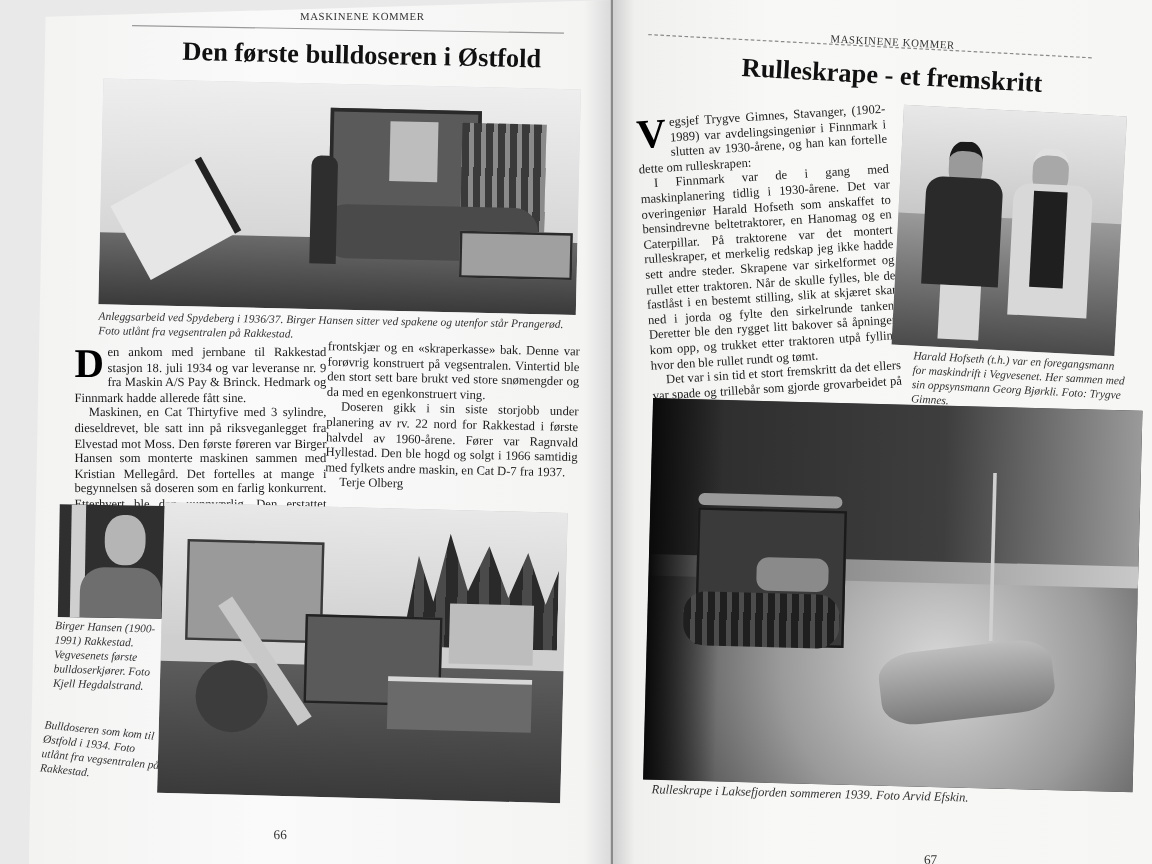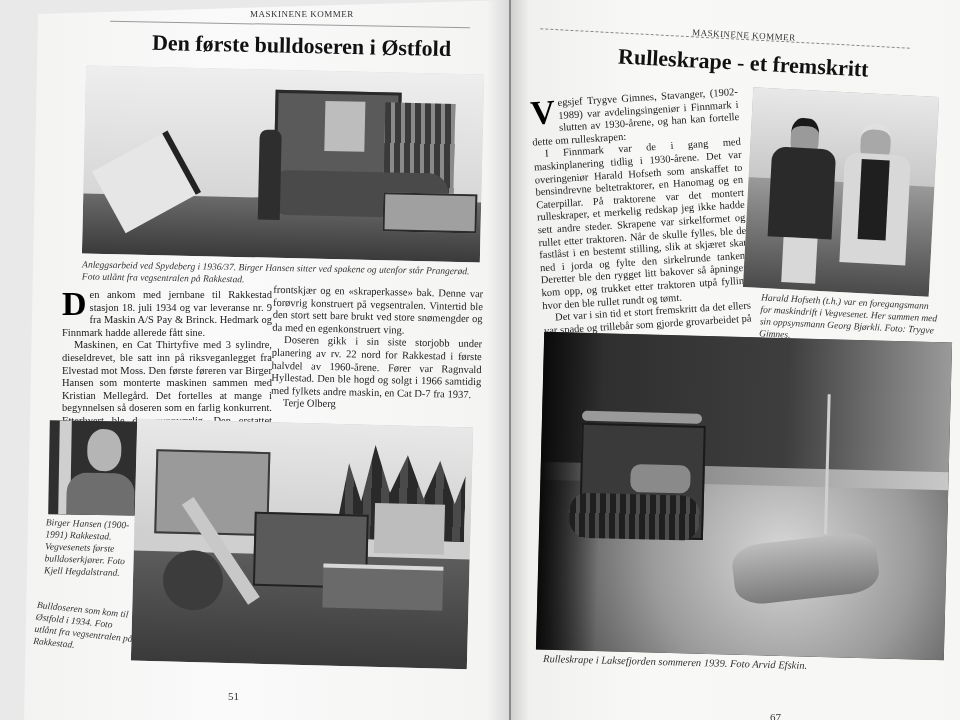--- a/index.html
+++ b/index.html
@@ -114,21 +114,21 @@
   <div class="shape" style="left:20px; top:30px; width:110px; height:80px; background:#9a9a9a; border:2px solid #3a3a3a;"></div>
   <div class="shape" style="left:240px; top:78px; width:70px; height:50px; background:#bdbdbd;"></div>
   <div class="ground" style="height:110px; background:linear-gradient(#5c5c5c,#3a3a3a);"></div>
   <div class="shape" style="left:120px; top:90px; width:110px; height:70px; background:#5a5a5a; border:2px solid #222;"></div>
   <div class="shape" style="left:80px; top:70px; width:14px; height:120px; background:#c8c8c8; transform:rotate(-35deg);"></div>
   <div class="shape" style="left:190px; top:140px; width:120px; height:40px; background:#6a6a6a; border-top:4px solid #d8d8d8;"></div>
   <div class="shape" style="left:30px; top:130px; width:60px; height:60px; background:#3c3c3c; border-radius:50%;"></div>
 </div>
 <div class="caption" style="left:35px; top:604px; width:100px; transform:rotate(6deg);">Bulldoseren som kom til Østfold i 1934. Foto utlånt fra vegsentralen på Rakkestad.</div>
 
-<div class="page-num" style="left:228px; top:690px;">51</div>
+<div class="page-num" style="left:228px; top:690px;">66</div>
 
 <div class="running-head" style="left:692px; top:30px; transform:rotate(3deg);">MASKINENE KOMMER</div>
 <div class="rule" style="left:540px; top:38px; width:370px; border-top:1px dashed #8a8a8a; transform:rotate(3deg);"></div>
 
 <div class="title" style="left:618px; top:50px; font-size:22px; transform:rotate(3deg);">Rulleskrape - et fremskritt</div>
 
 <div class="body-text" style="left:538px; top:92px; width:208px; transform:rotate(-3.5deg);">
   <p class="first"><span class="dropcap">V</span><span>egsjef Trygve Gimnes, Stavanger, (1902-1989) var avdelingsingeniør i Finnmark i slutten av 1930-årene, og han kan fortelle dette om rulleskrapen:</span></p>
   <p>I Finnmark var de i gang med maskinplanering tidlig i 1930-årene. Det var overingeniør Harald Hofseth som anskaffet to bensindrevne beltetraktorer, en Hanomag og en Caterpillar. På traktorene var det montert rulleskraper, et merkelig redskap jeg ikke hadde sett andre steder. Skrapene var sirkelformet og rullet etter traktoren. Når de skulle fylles, ble de fastlåst i en bestemt stilling, slik at skjæret skar ned i jorda og fylte den sirkelrunde tanken. Deretter ble den rygget litt bakover så åpningen kom opp, og trukket etter traktoren utpå fylling hvor den ble rullet rundt og tømt.</p>
   <p>Det var i sin tid et stort fremskritt da det ellers var spade og trillebår som gjorde grovarbeidet på fyllingen.</p>

